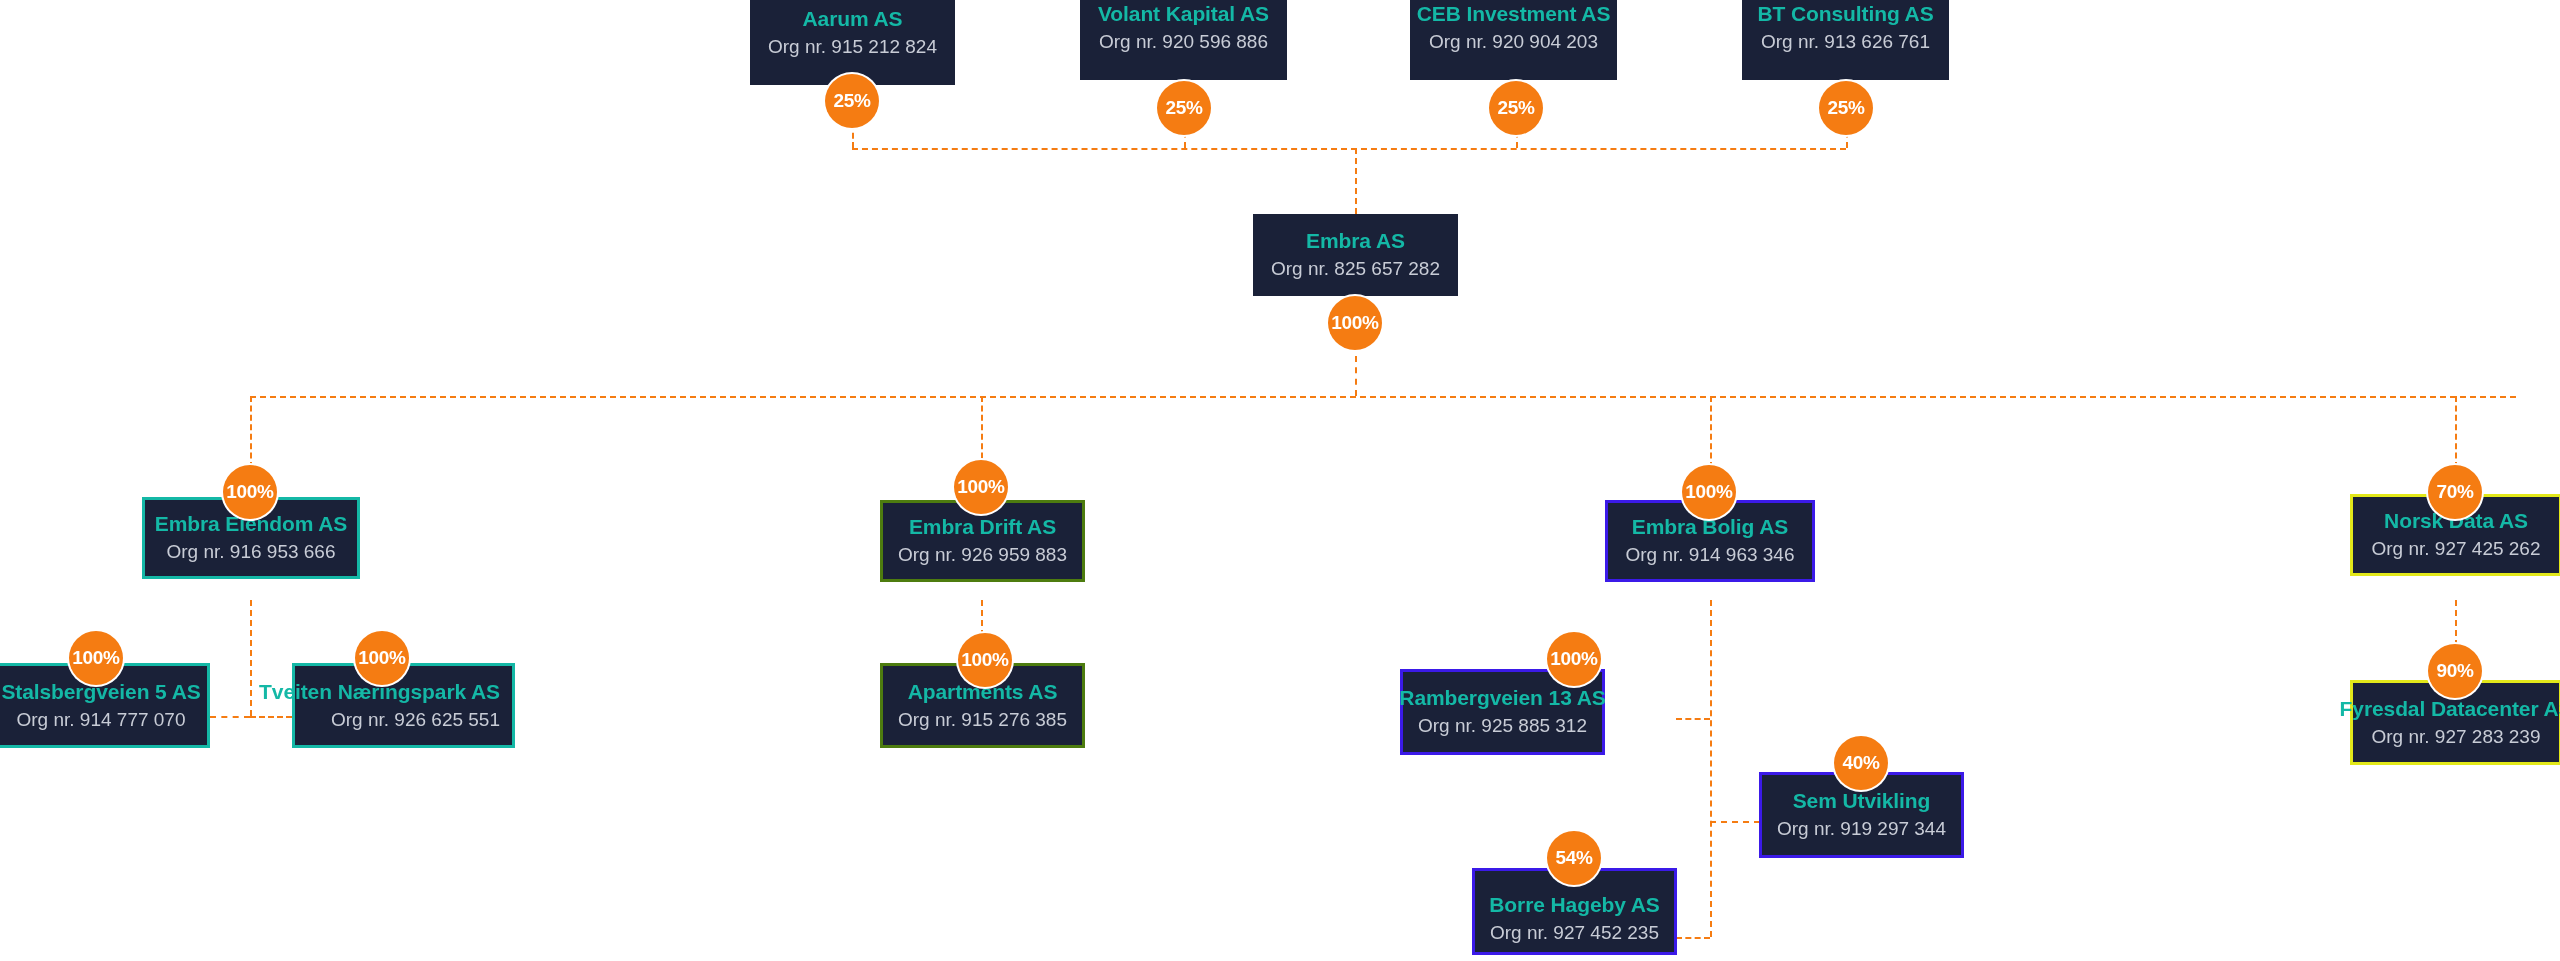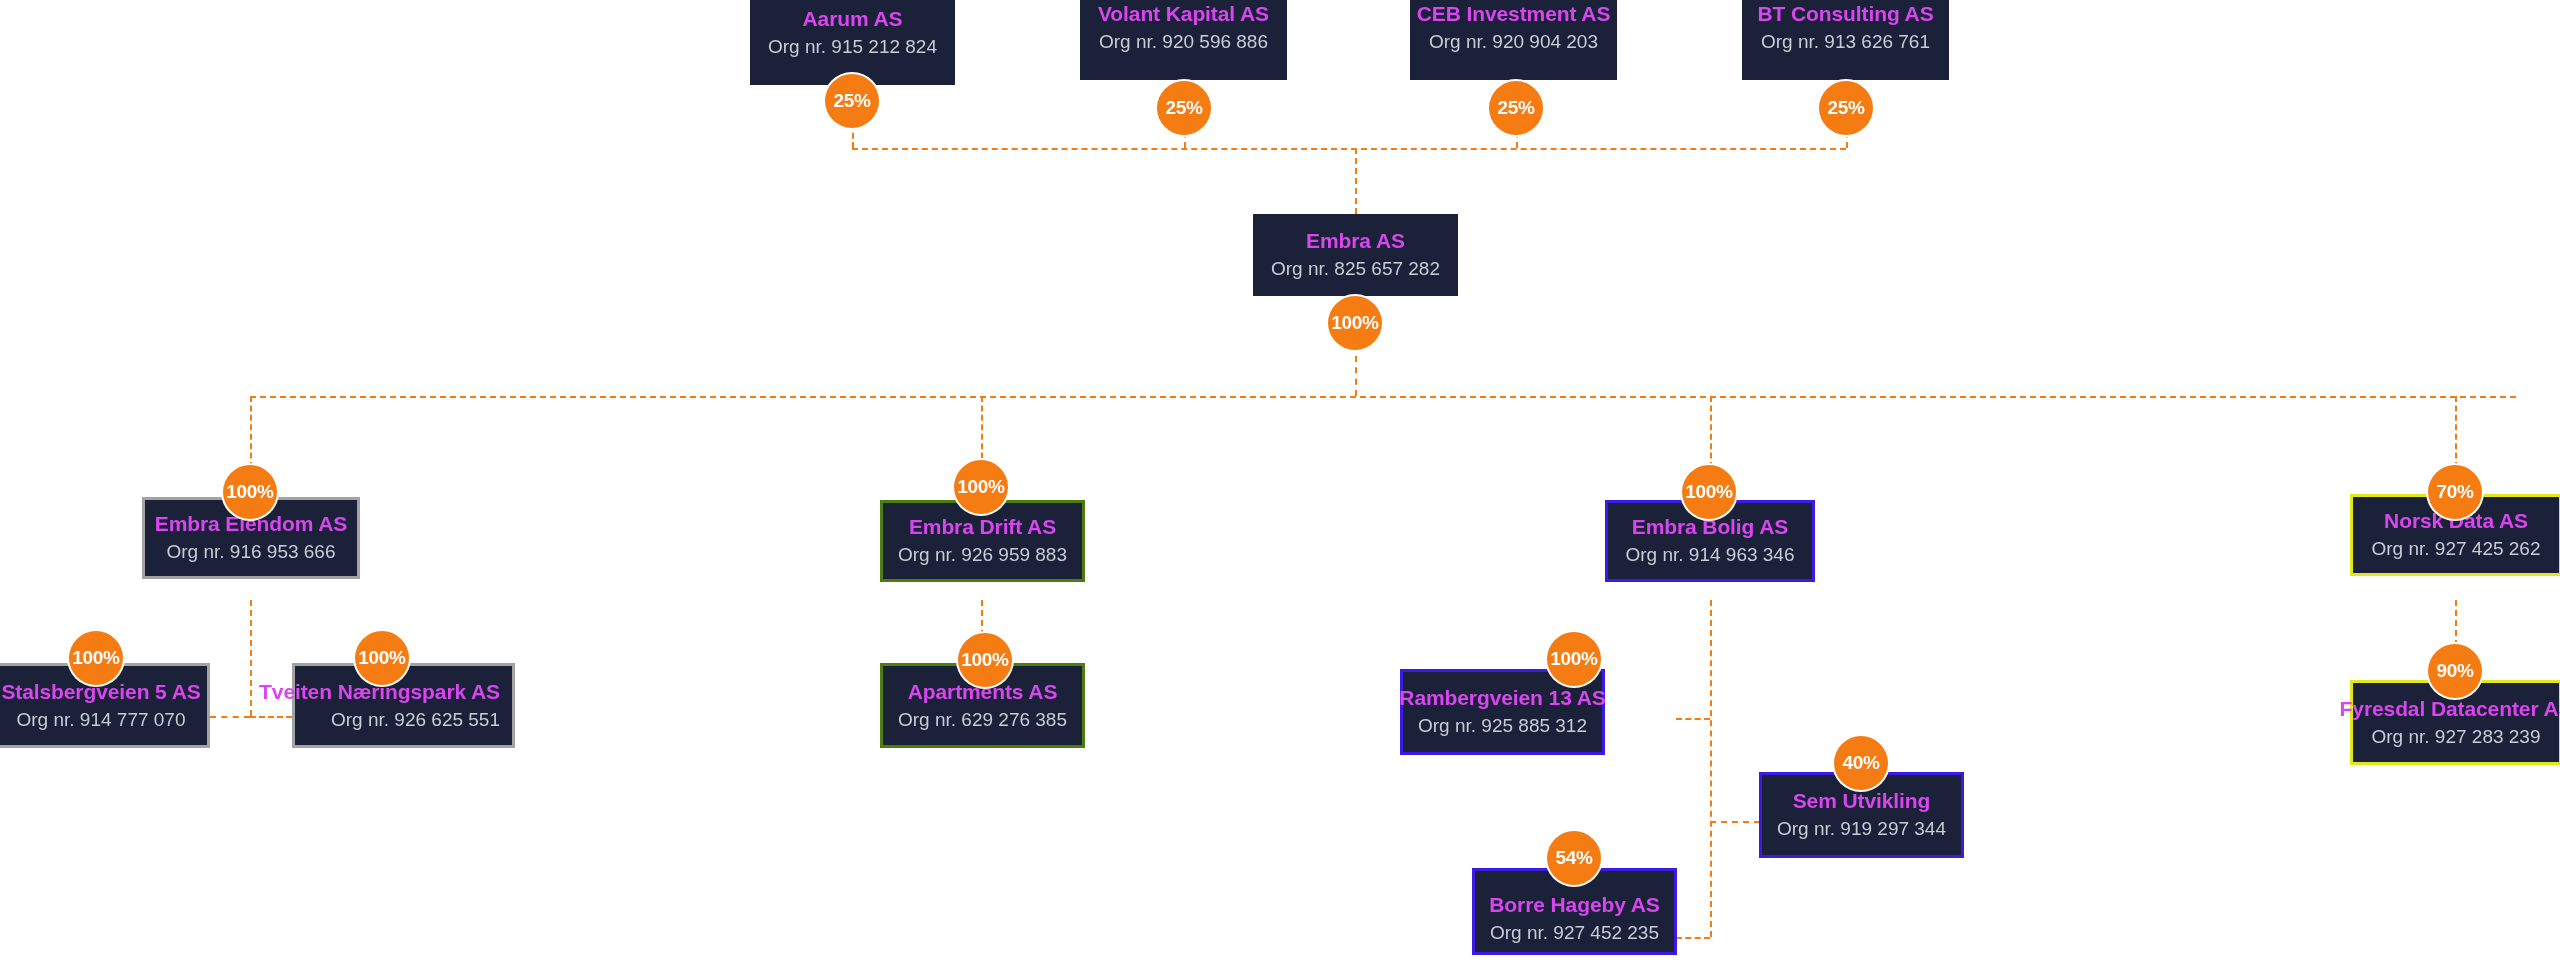--- a/index.html
+++ b/index.html
@@ -32,35 +32,35 @@
     justify-content: center;
     text-align: center;
     padding: 6px 12px;
     z-index: 5;
   }
   .node .nm {
     font-size: 21px;
     font-weight: bold;
     letter-spacing: -0.1px;
     line-height: 1.25;
-    color: #d946ef;
+    color: #14b8a6;
     white-space: nowrap;
   }
   .node .org {
     font-size: 19px;
     font-weight: normal;
     line-height: 1.3;
     color: #c8ccd6;
     margin-top: 3px;
     white-space: nowrap;
   }
 
   
   .b-none   { border: 0; }
-  .b-red    { border: 3px solid #a3a3a3; }
+  .b-red    { border: 3px solid #14b8a6; }
   .b-magenta{ border: 3px solid #4d7c0f; }
   .b-blue   { border: 3px solid #3b1ae8; }
   .b-yellow { border: 3px solid #e2e81a; }
 
   
   .badge {
     position: absolute;
     width: 54px;
     height: 54px;
     border-radius: 50%;
@@ -183,21 +183,21 @@
   <div class="badge" style="left:69px; top:631px;">100%</div>
 
   <div class="node b-red" style="left:292px; top:663px; width:223px; height:85px;align-items:flex-end;">
     <div class="nm">Tveiten Næringspark AS</div>
     <div class="org">Org nr. 926 625 551</div>
   </div>
   <div class="badge" style="left:355px; top:631px;">100%</div>
 
   <div class="node b-magenta" style="left:880px; top:663px; width:205px; height:85px;">
     <div class="nm">Apartments AS</div>
-    <div class="org">Org nr. 629 276 385</div>
+    <div class="org">Org nr. 915 276 385</div>
   </div>
   <div class="badge" style="left:958px; top:633px;">100%</div>
 
   <div class="node b-blue" style="left:1400px; top:669px; width:205px; height:86px;">
     <div class="nm">Rambergveien 13 AS</div>
     <div class="org">Org nr. 925 885 312</div>
   </div>
   <div class="badge" style="left:1547px; top:632px;">100%</div>
 
   <div class="node b-blue" style="left:1759px; top:772px; width:205px; height:86px;">

